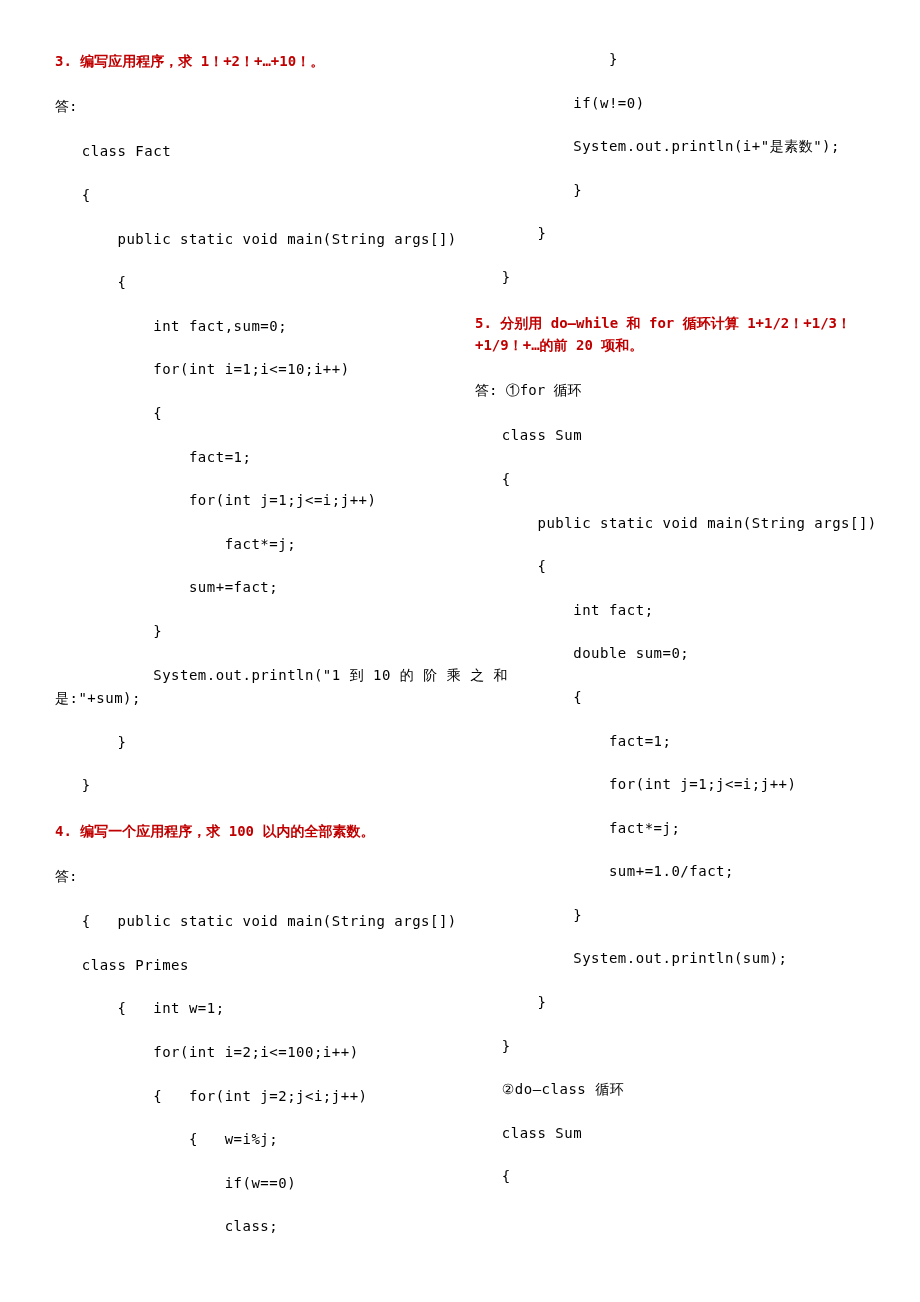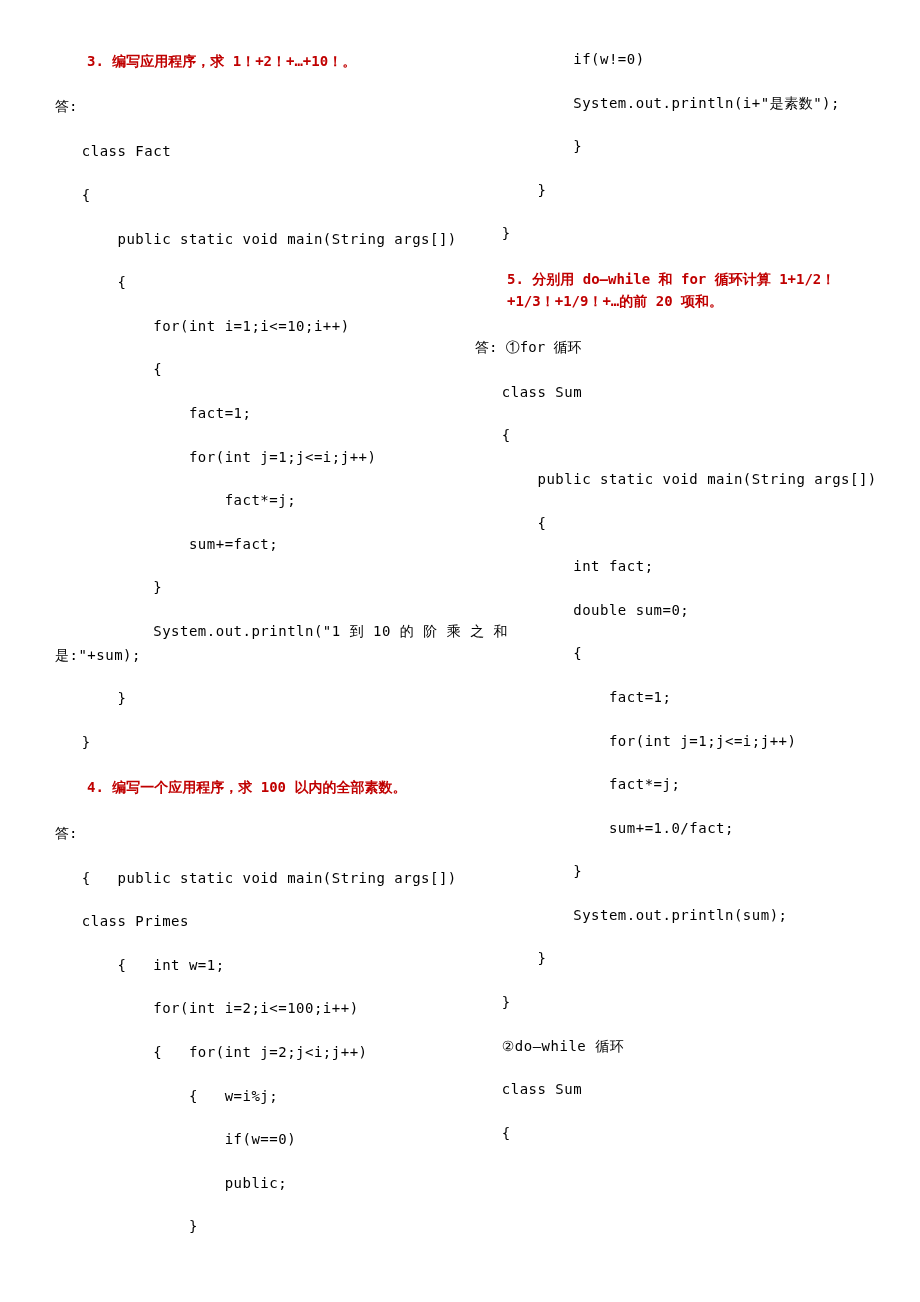--- a/index.html
+++ b/index.html
@@ -16,21 +16,20 @@
     column-count: 2;
     column-gap: 30px;
     column-fill: auto;
     height: 1210px;
   }
   .q-title {
     color: #c00000;
     font-weight: bold;
     margin-bottom: 26px;
     line-height: 1.6;
-    margin-left: 32px;
   }
   .ans-label {
     margin-bottom: 26px;
   }
   .code-line {
     white-space: pre;
     font-family: "SimSun", "宋体", monospace;
     line-height: 1.4;
     margin-bottom: 24px;
     letter-spacing: 0.5px;
@@ -41,20 +40,21 @@
 <body>
 
 <div class="page">
 
   <div class="q-title">3. 编写应用程序，求 1！+2！+…+10！。</div>
   <div class="ans-label">答:</div>
   <div class="code-line">   class Fact</div>
   <div class="code-line">   {</div>
   <div class="code-line">       public static void main(String args[])</div>
   <div class="code-line">       {</div>
+  <div class="code-line">           int fact,sum=0;</div>
   <div class="code-line">           for(int i=1;i&lt;=10;i++)</div>
   <div class="code-line">           {</div>
   <div class="code-line">               fact=1;</div>
   <div class="code-line">               for(int j=1;j&lt;=i;j++)</div>
   <div class="code-line">                   fact*=j;</div>
   <div class="code-line">               sum+=fact;</div>
   <div class="code-line">           }</div>
   <div class="code-line" style="margin-bottom:4px;">           System.out.println("1 到 10 的 阶 乘 之 和</div>
   <div class="code-line" style="white-space:normal;">是:"+sum);</div>
   <div class="code-line">       }</div>
@@ -62,21 +62,21 @@
 
   <div class="q-title">4. 编写一个应用程序，求 100 以内的全部素数。</div>
   <div class="ans-label">答:</div>
   <div class="code-line">   {   public static void main(String args[])</div>
   <div class="code-line">   class Primes</div>
   <div class="code-line">       {   int w=1;</div>
   <div class="code-line">           for(int i=2;i&lt;=100;i++)</div>
   <div class="code-line">           {   for(int j=2;j&lt;i;j++)</div>
   <div class="code-line">               {   w=i%j;</div>
   <div class="code-line">                   if(w==0)</div>
-  <div class="code-line">                   public;</div>
+  <div class="code-line">                   class;</div>
   <div class="code-line">               }</div>
   <div class="code-line">           if(w!=0)</div>
   <div class="code-line">           System.out.println(i+"是素数");</div>
   <div class="code-line">           }</div>
   <div class="code-line">       }</div>
   <div class="code-line">   }</div>
 
   <div class="q-title">5. 分别用 do—while 和 for 循环计算 1+1/2！+1/3！+1/9！+…的前 20 项和。</div>
   <div class="ans-label">答: ①for 循环</div>
   <div class="code-line">   class Sum</div>
@@ -87,17 +87,17 @@
   <div class="code-line">           double sum=0;</div>
   <div class="code-line">           {</div>
   <div class="code-line">               fact=1;</div>
   <div class="code-line">               for(int j=1;j&lt;=i;j++)</div>
   <div class="code-line">               fact*=j;</div>
   <div class="code-line">               sum+=1.0/fact;</div>
   <div class="code-line">           }</div>
   <div class="code-line">           System.out.println(sum);</div>
   <div class="code-line">       }</div>
   <div class="code-line">   }</div>
-  <div class="code-line">   ②do—while 循环</div>
+  <div class="code-line">   ②do—class 循环</div>
   <div class="code-line">   class Sum</div>
   <div class="code-line">   {</div>
 
 </div>
 
 </body></html>

